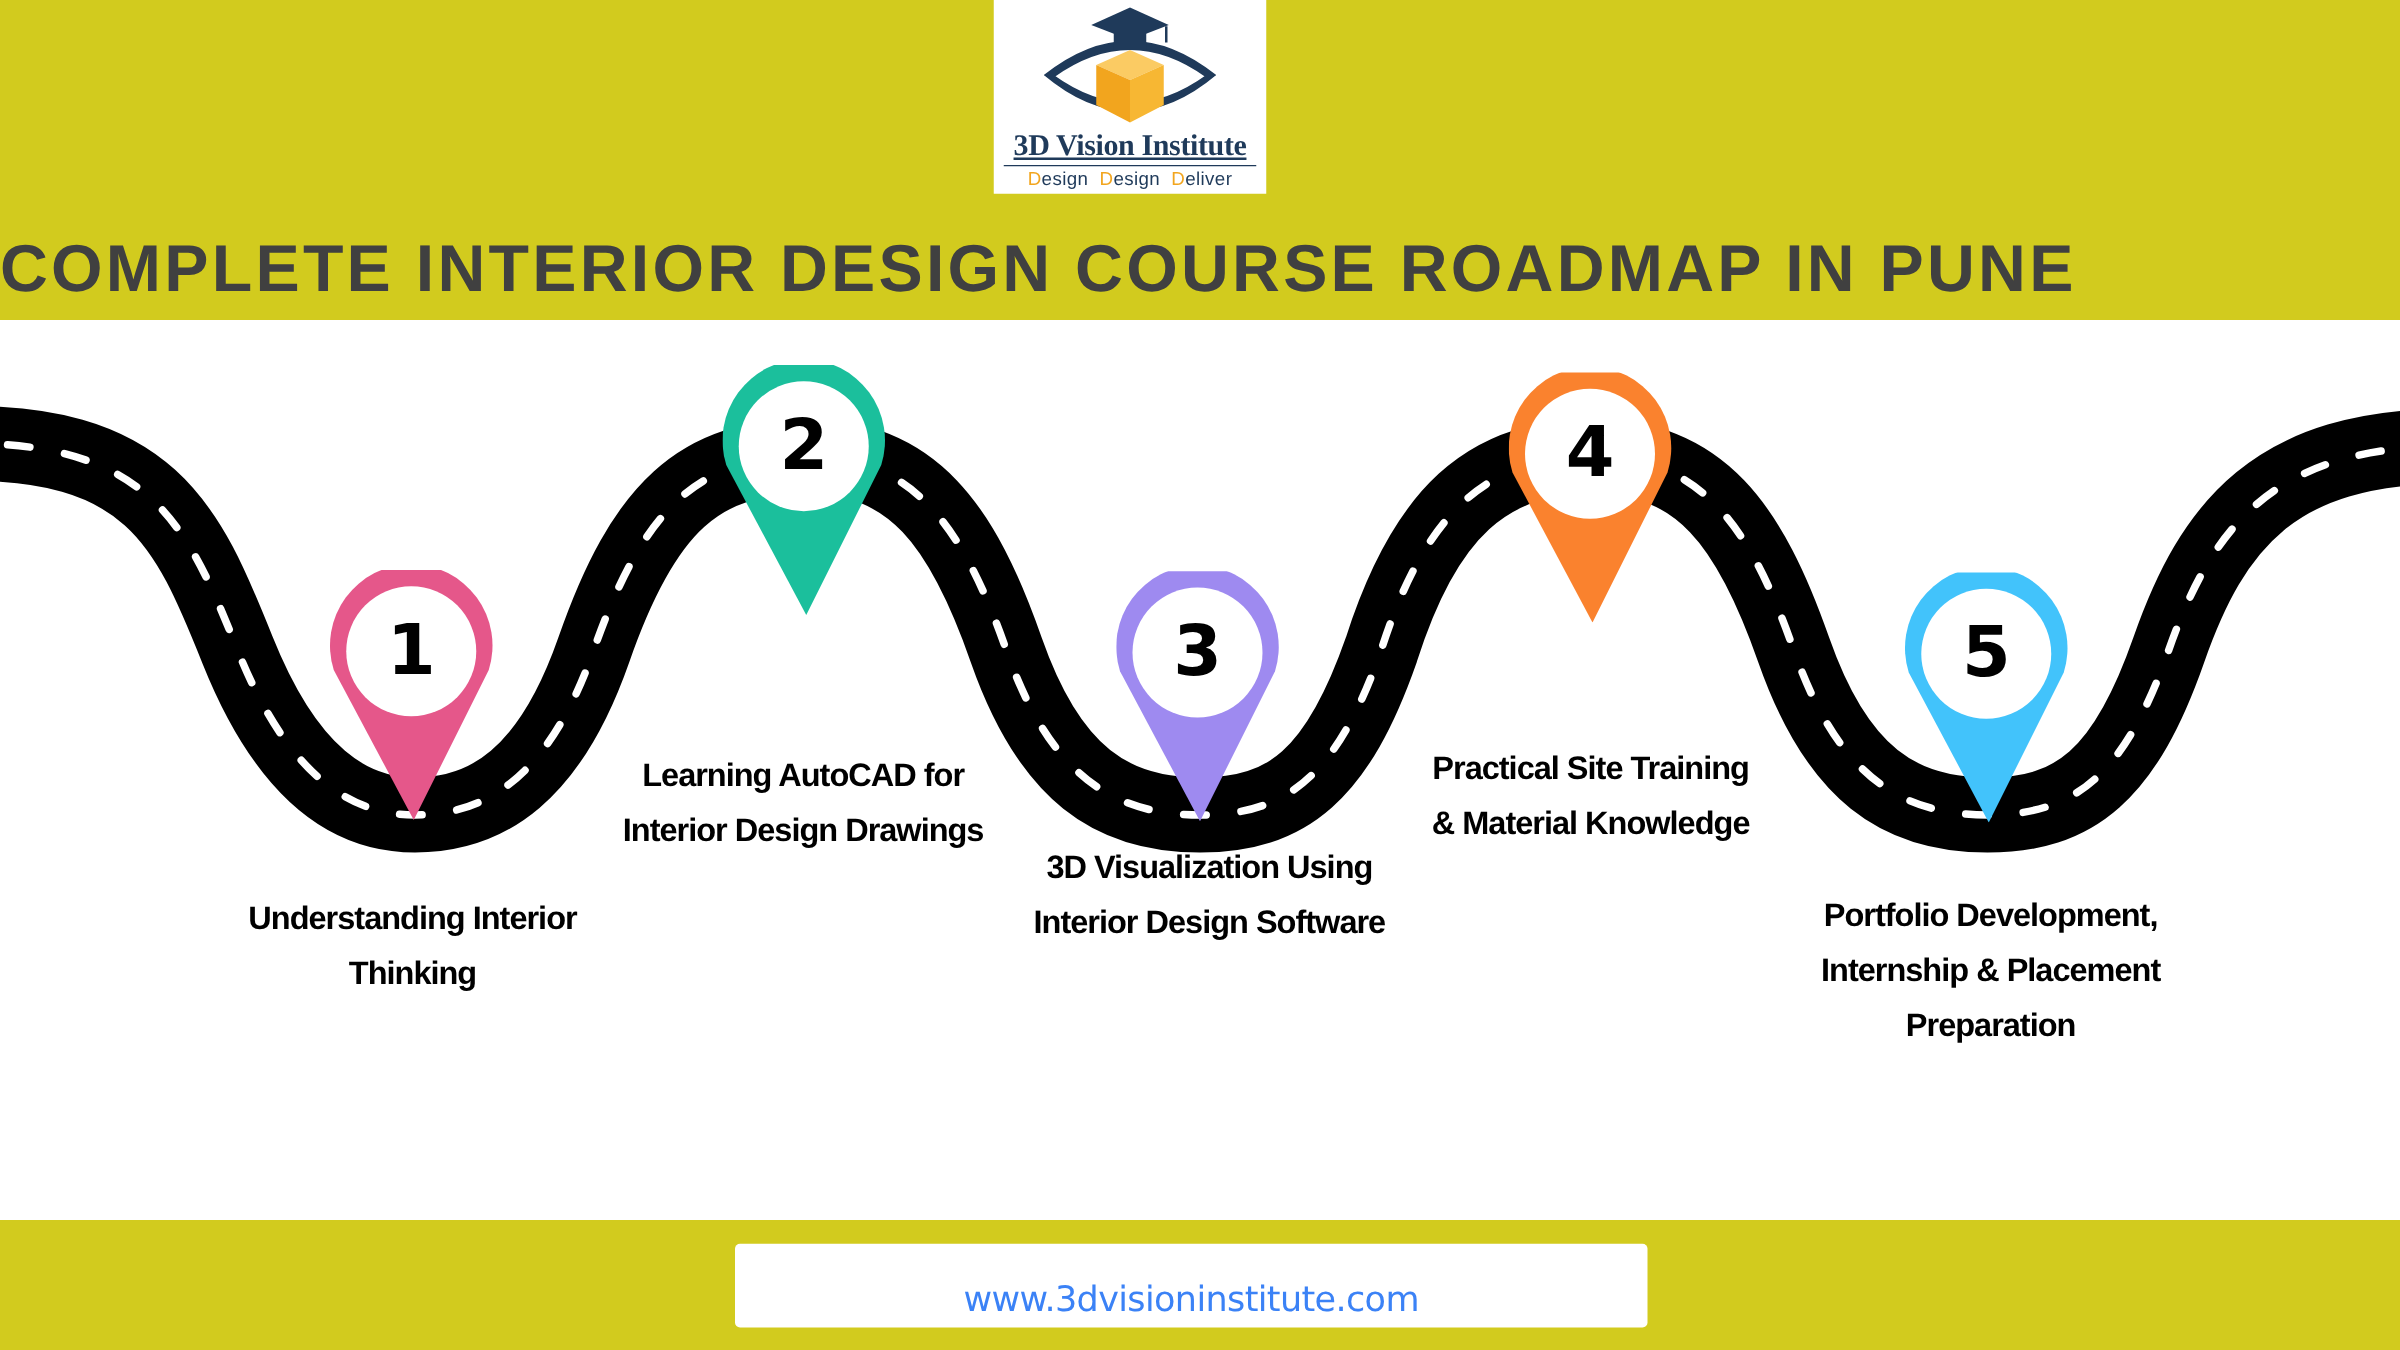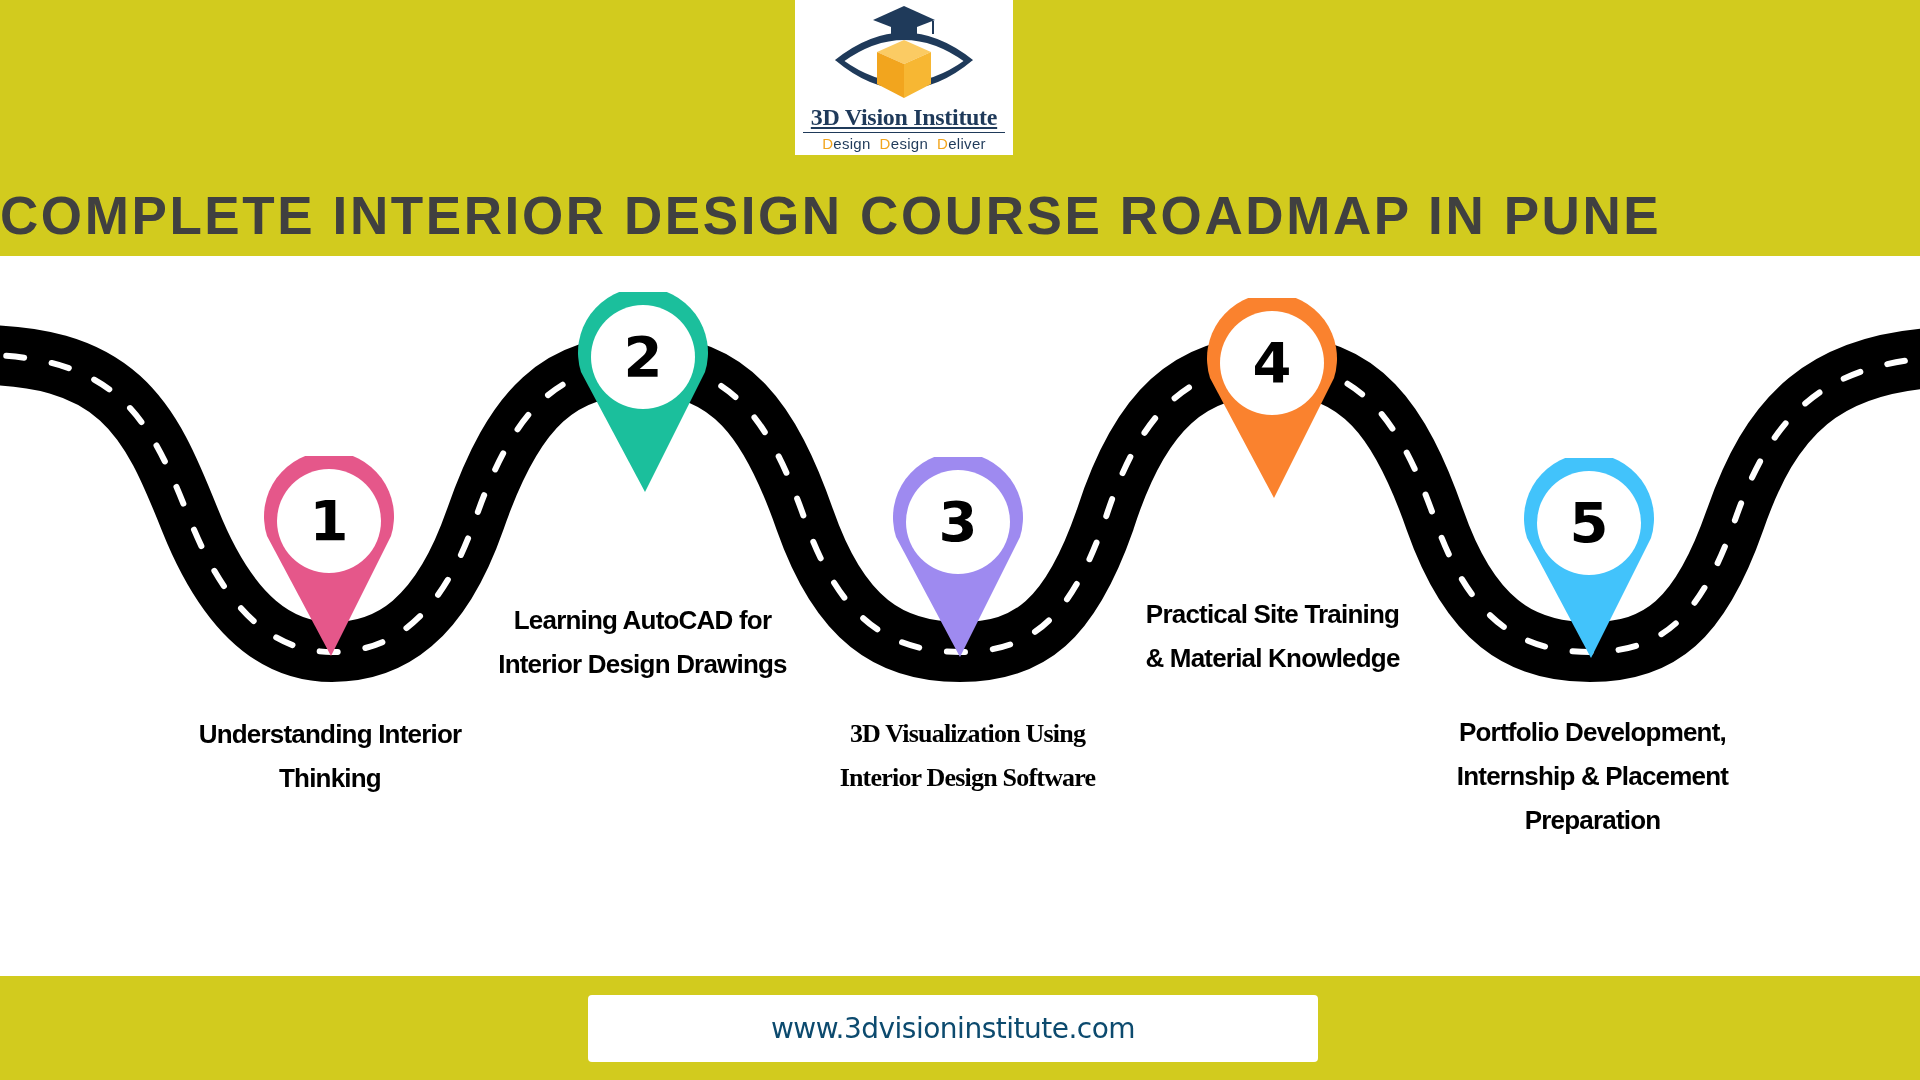--- a/index.html
+++ b/index.html
@@ -11,21 +11,21 @@
   .logo-rule { position:absolute; left:8px; width:202px; top:132px; height:1px; background:#1F3A5A; }
   .logo-tag { position:absolute; left:0; width:218px; top:135px; text-align:center; font-size:15px; color:#1F3A5A; white-space:nowrap; letter-spacing:0.3px; }
   .logo-tag .ini { color:#F2A51E; }
   .title { position:absolute; left:0; top:186px; width:1920px; text-align:left; color:#404040; font-weight:bold; font-size:53px; letter-spacing:2.6px; line-height:60px; white-space:nowrap; }
   .road { position:absolute; left:0; top:0; }
   .pin { position:absolute; width:140px; height:200px; }
   .pin .num { position:absolute; left:0; top:0; width:130px; height:130px; line-height:130px; text-align:center; font-family:"DejaVu Sans", sans-serif; font-weight:bold; font-size:56px; color:#000; }
   .step-text { position:absolute; text-align:center; font-family:"Liberation Sans", sans-serif; font-weight:bold; font-size:26px; line-height:44px; color:#000; white-space:nowrap; letter-spacing:-0.8px;margin-top:16px; }
   .band-bottom { position:absolute; left:0; top:976px; width:1920px; height:104px; background:#D2CB1E; }
   .url-box { position:absolute; left:588px; top:995px; width:730px; height:67px; background:#ffffff; border-radius:4px; }
-  .url-text { position:absolute; left:0; top:0; width:730px; height:67px; line-height:67px; text-align:center; font-family:"DejaVu Sans", sans-serif; font-size:28px; color:#0c4a6e; letter-spacing:-0.5px; }
+  .url-text { position:absolute; left:0; top:11px; width:730px; height:67px; line-height:67px; text-align:center; font-family:"DejaVu Sans", sans-serif; font-size:28px; color:#3b82f6; letter-spacing:-0.5px; }
 </style>
 </head>
 <body>
 
 <div class="band-top"></div>
 
 <div class="logo">
   <svg width="218" height="105" viewBox="0 0 218 105">
 
     <path d="M40 60 Q 109 5 178 60 L 170 62 Q 109 18 48 62 Z" fill="#1F3A5A"></path>
@@ -123,21 +123,21 @@
   <div>Understanding Interior</div>
   <div>Thinking</div>
 </div>
 
 <div class="step-text" style="left:470px; top:582px; width:345px;">
   <div>Learning AutoCAD for</div>
   <div>Interior Design Drawings</div>
   <div></div>
 </div>
 
-<div class="step-text" style="left:795px; top:696px; width:345px;font-family:Liberation Serif, serif;">
+<div class="step-text" style="left:795px; top:655px; width:345px;">
   <div>3D Visualization Using</div>
   <div>Interior Design Software</div>
 </div>
 
 <div class="step-text" style="left:1100px; top:576px; width:345px;">
   <div>Practical Site Training</div>
   <div>&amp; Material Knowledge</div>
 </div>
 
 <div class="step-text" style="left:1420px; top:694px; width:345px;">

